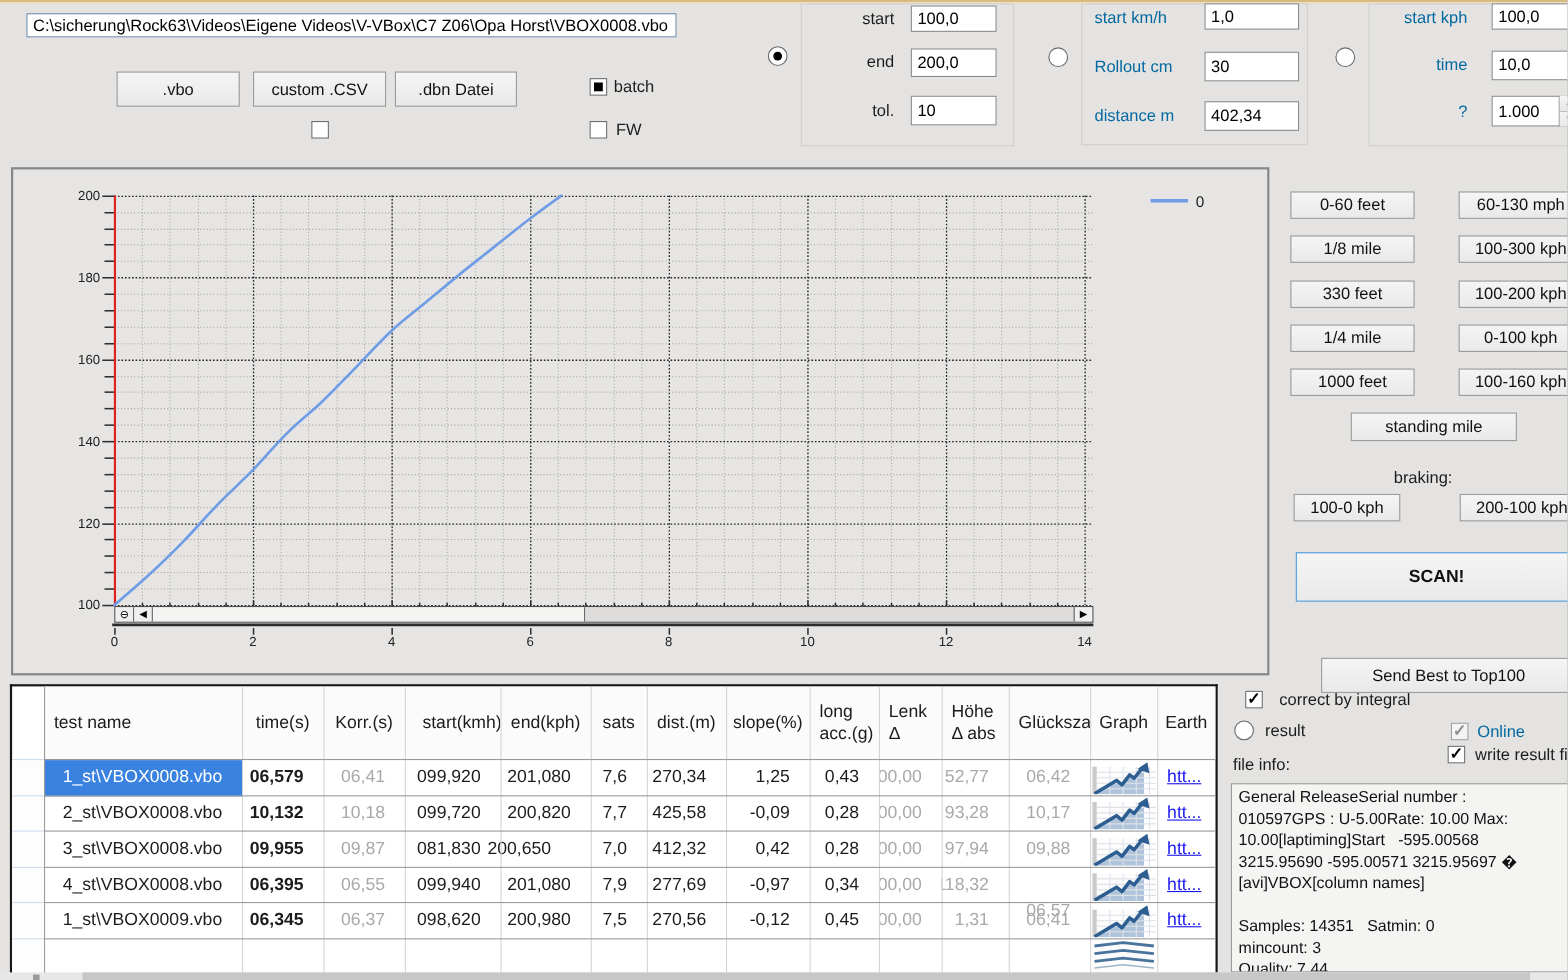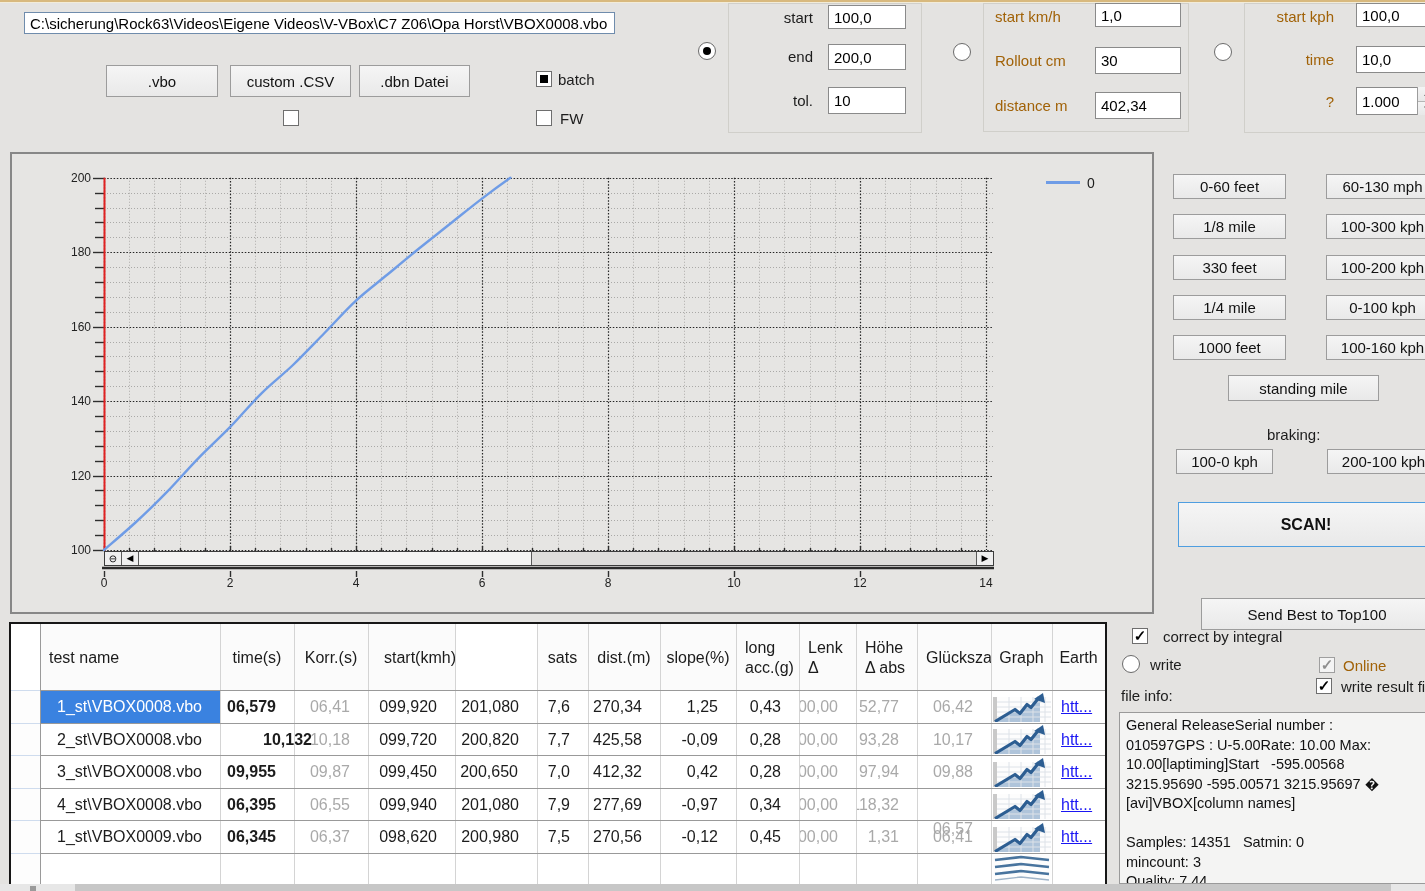--- a/index.html
+++ b/index.html
@@ -20,21 +20,21 @@
   .checkbox{width:16px;height:16px;background:#fff;border:1px solid #6e6e6e;
     display:flex;align-items:center;justify-content:center;}
   .checkbox .check-glyph{font-size:15px;font-weight:bold;color:#000;line-height:1;margin-top:-2px;}
   .checkbox.disabled{border-color:#9f9f9f;background:#f4f4f4;}
   .checkbox.disabled .check-glyph{color:#8f8f8f;}
   .checkbox .square-glyph{width:8px;height:8px;background:#000;}
   .radio{width:18px;height:18px;border-radius:50%;background:#fff;border:1px solid #6a6a6a;
     display:flex;align-items:center;justify-content:center;}
   .radio .dot{width:8px;height:8px;border-radius:50%;background:#000;}
   .lbl{display:flex;align-items:center;font-size:15px;white-space:nowrap;}
-  .lbl.gray{color:#a16207;}
+  .lbl.gray{color:#0369a1;}
   .group{border:1px solid #d0cfca;}
   
   .spinner{position:absolute;right:0;top:0;width:17px;height:100%;border-left:1px solid #9c9c9c;
     display:flex;flex-direction:column;}
   .spinner .sp{flex:1;background:linear-gradient(#f4f4f4,#e8e8e8);display:flex;align-items:center;
     justify-content:center;font-size:6px;color:#333;}
   .spinner .sp.up{border-bottom:1px solid #b5b5b5;}
   
   .chartpanel{left:10px;top:152px;width:1144px;height:462px;border:2px solid #878787;background:#e6e5e3;}
   .chartpanel svg{position:absolute;left:-2px;top:-2px;}
@@ -306,21 +306,21 @@
 
   <div class="abs btn default" style="left:1178px;top:502px;width:256px;height:45px;font-weight:bold;font-size:16px;">SCAN!</div>
   <div class="abs btn" style="left:1201px;top:598px;width:232px;height:32px;">Send Best to Top100</div>
 
   <div class="abs checkbox" style="left:1132px;top:628px;">
     <span class="check-glyph">✓</span>
   </div>
   <div class="abs lbl" style="left:1163px;top:628px;height:16px;">correct by integral</div>
 
   <div class="abs radio" style="left:1122px;top:655px;"></div>
-  <div class="abs lbl" style="left:1150px;top:656px;height:16px;">write</div>
+  <div class="abs lbl" style="left:1150px;top:656px;height:16px;">result</div>
 
   <div class="abs checkbox disabled" style="left:1319px;top:657px;">
     <span class="check-glyph">✓</span>
   </div>
   <div class="abs lbl gray" style="left:1343px;top:657px;height:16px;">Online</div>
 
   <div class="abs checkbox" style="left:1316px;top:678px;">
     <span class="check-glyph">✓</span>
   </div>
   <div class="abs lbl" style="left:1341px;top:678px;height:16px;">write result fi</div>
@@ -334,20 +334,21 @@
 
 Samples: 14351   Satmin: 0
 mincount: 3
 Quality: 7.44</div>
 
   <div class="abs gridwrap" id="grid">
       <div class="cell head l" style="left:29px;top:0;width:180px;height:67px;">test name</div>
       <div class="cell head c" style="left:209px;top:0;width:74px;height:67px;">time(s)</div>
       <div class="cell head c" style="left:283px;top:0;width:74px;height:67px;">Korr.(s)</div>
       <div class="cell head c" style="left:357px;top:0;width:87px;height:67px;padding-left:17px;">start(kmh)</div>
+      <div class="cell head c" style="left:444px;top:0;width:82px;height:67px;">end(kph)</div>
       <div class="cell head c" style="left:526px;top:0;width:51px;height:67px;">sats</div>
       <div class="cell head c" style="left:577px;top:0;width:72px;height:67px;">dist.(m)</div>
       <div class="cell head c" style="left:649px;top:0;width:76px;height:67px;">slope(%)</div>
       <div class="cell head l two" style="left:725px;top:0;width:63px;height:67px;">long
 acc.(g)</div>
       <div class="cell head l two" style="left:788px;top:0;width:57px;height:67px;">Lenk
 Δ</div>
       <div class="cell head l two" style="left:845px;top:0;width:61px;height:67px;">Höhe
 Δ abs</div>
       <div class="cell head l" style="left:906px;top:0;width:74px;height:67px;">Glücksza</div>
@@ -387,21 +388,21 @@
             <line x1="52" y1="4" x2="52" y2="29"></line>
      </g>
      <path d="M2 28.5 L22 16.5 L27 20.5 L34 11.5 L38 14.5 L46 4.5" fill="none" stroke="#2d5e92" stroke-width="3.2" stroke-linejoin="round"></path>
      <path d="M41 6 L50 0 L52 10 Z" fill="#2d5e92"></path>
         </svg>
       </div>
       <div class="cell l" style="left:1041px;top:67px;width:53px;height:32.5px;">
         <span class="link">htt...</span>
       </div>
       <div class="cell r" style="left:29px;top:99.5px;width:180px;height:32.5px;">2_st\VBOX0008.vbo</div>
-      <div class="cell r bold" style="left:209px;top:99.5px;width:74px;height:32.5px;margin-left:36px;">10,132</div>
+      <div class="cell r bold" style="left:209px;top:99.5px;width:74px;height:32.5px;">10,132</div>
       <div class="cell r gray" style="left:283px;top:99.5px;width:74px;height:32.5px;">10,18</div>
       <div class="cell r" style="left:357px;top:99.5px;width:87px;height:32.5px;">099,720</div>
       <div class="cell r" style="left:444px;top:99.5px;width:82px;height:32.5px;">200,820</div>
       <div class="cell r" style="left:526px;top:99.5px;width:51px;height:32.5px;">7,7</div>
       <div class="cell r" style="left:577px;top:99.5px;width:72px;height:32.5px;">425,58</div>
       <div class="cell r" style="left:649px;top:99.5px;width:76px;height:32.5px;">-0,09</div>
       <div class="cell r" style="left:725px;top:99.5px;width:63px;height:32.5px;">0,28</div>
       <div class="cell r gray" style="left:788px;top:99.5px;width:57px;height:32.5px;">00,00</div>
       <div class="cell r gray" style="left:845px;top:99.5px;width:61px;height:32.5px;">93,28</div>
       <div class="cell r gray" style="left:906px;top:99.5px;width:74px;height:32.5px;">10,17</div>
@@ -423,22 +424,22 @@
      <path d="M2 28.5 L22 16.5 L27 20.5 L34 11.5 L38 14.5 L46 4.5" fill="none" stroke="#2d5e92" stroke-width="3.2" stroke-linejoin="round"></path>
      <path d="M41 6 L50 0 L52 10 Z" fill="#2d5e92"></path>
         </svg>
       </div>
       <div class="cell l" style="left:1041px;top:99.5px;width:53px;height:32.5px;">
         <span class="link">htt...</span>
       </div>
       <div class="cell r" style="left:29px;top:132px;width:180px;height:32.5px;">3_st\VBOX0008.vbo</div>
       <div class="cell r bold" style="left:209px;top:132px;width:74px;height:32.5px;">09,955</div>
       <div class="cell r gray" style="left:283px;top:132px;width:74px;height:32.5px;">09,87</div>
-      <div class="cell r" style="left:357px;top:132px;width:87px;height:32.5px;">099,450</div>
-      <div class="cell r" style="left:443px;top:132px;width:82px;height:32.5px;">200,650</div>
+      <div class="cell r" style="left:357px;top:132px;width:87px;height:32.5px;">081,830</div>
+      <div class="cell r" style="left:426px;top:132px;width:82px;height:32.5px;">200,650</div>
       <div class="cell r" style="left:526px;top:132px;width:51px;height:32.5px;">7,0</div>
       <div class="cell r" style="left:577px;top:132px;width:72px;height:32.5px;">412,32</div>
       <div class="cell r" style="left:649px;top:132px;width:76px;height:32.5px;">0,42</div>
       <div class="cell r" style="left:725px;top:132px;width:63px;height:32.5px;">0,28</div>
       <div class="cell r gray" style="left:788px;top:132px;width:57px;height:32.5px;">00,00</div>
       <div class="cell r gray" style="left:845px;top:132px;width:61px;height:32.5px;">97,94</div>
       <div class="cell r gray" style="left:906px;top:132px;width:74px;height:32.5px;">09,88</div>
       <div class="cell c" style="left:980px;top:132px;width:61px;height:32.5px;">
         <svg width="58" height="29" viewBox="0 0 58 29">
      <rect x="0" y="4" width="58" height="25" fill="#fdfdfd"></rect>

